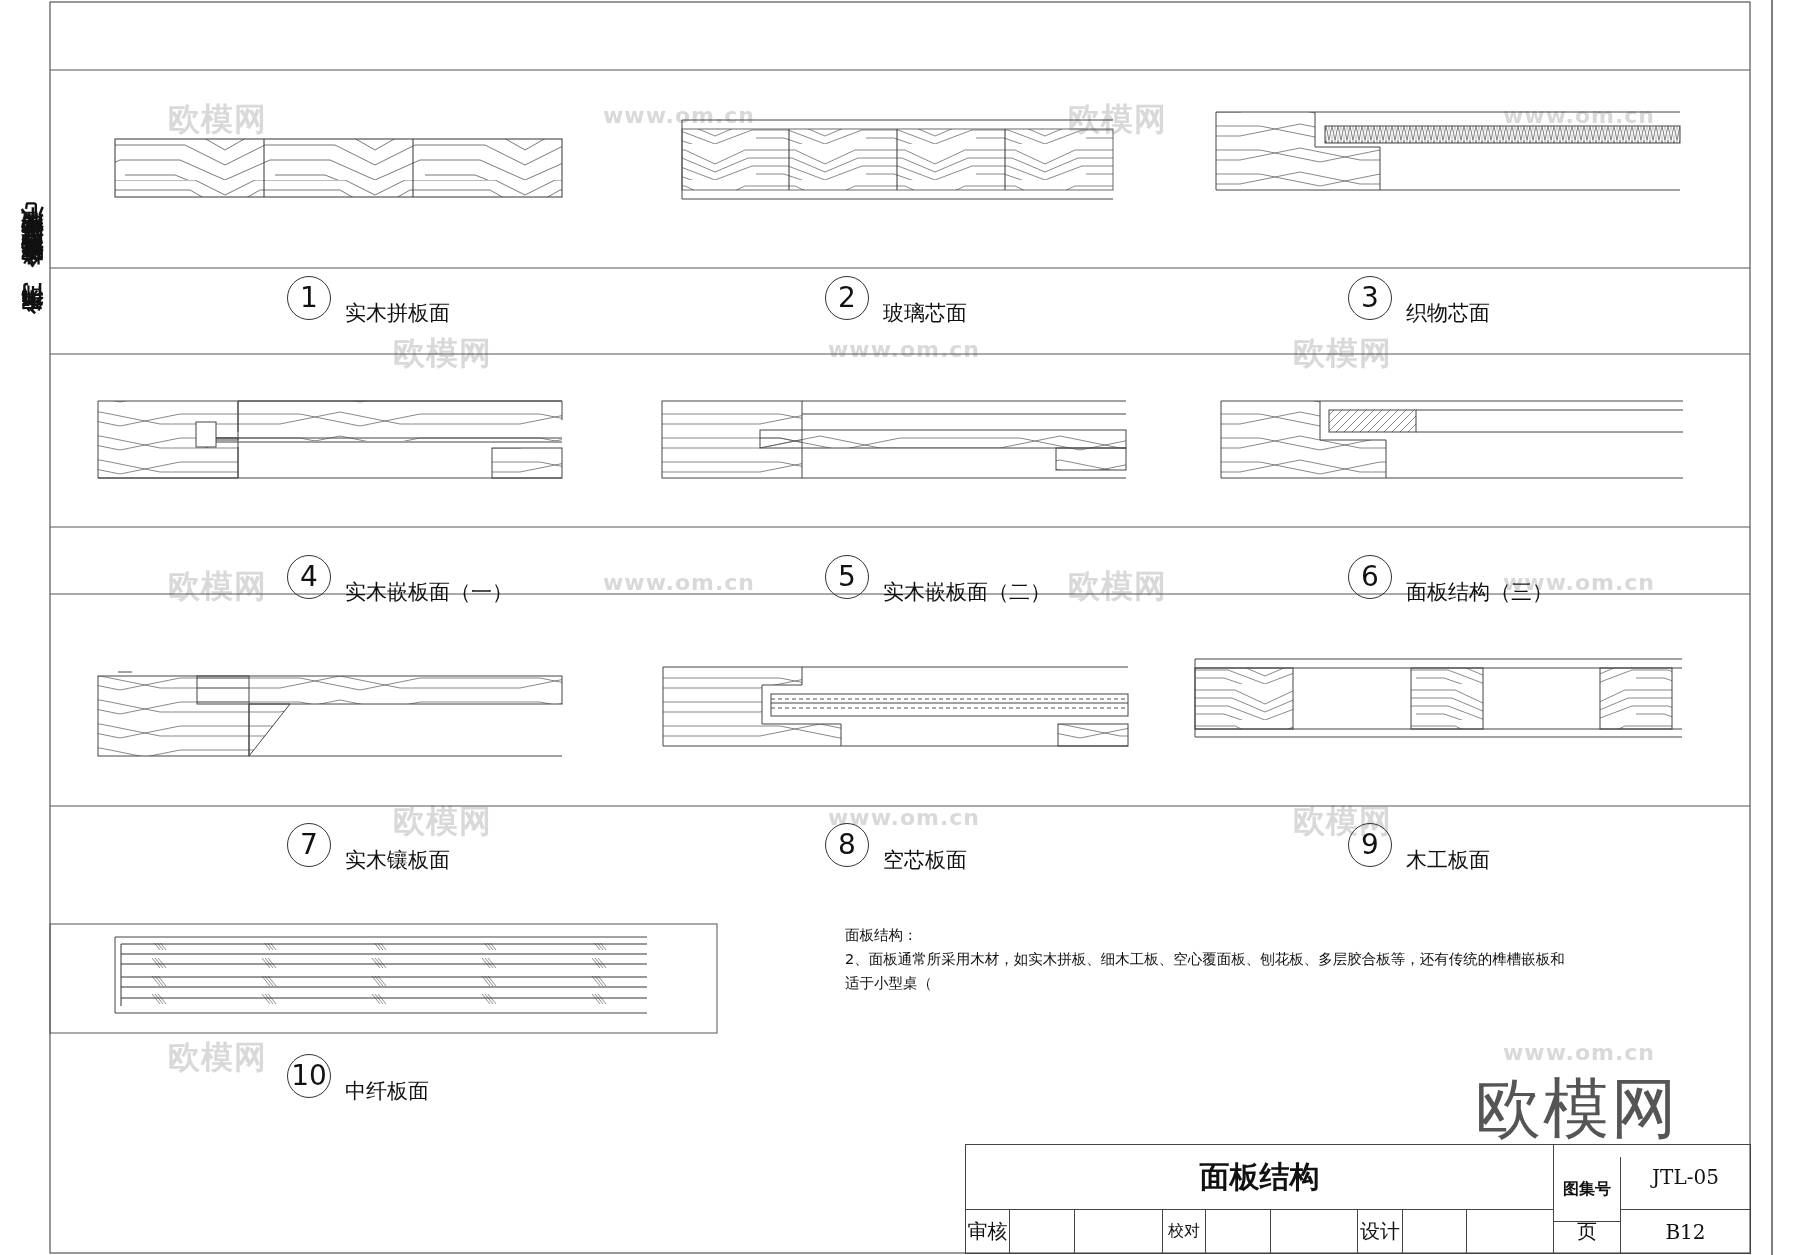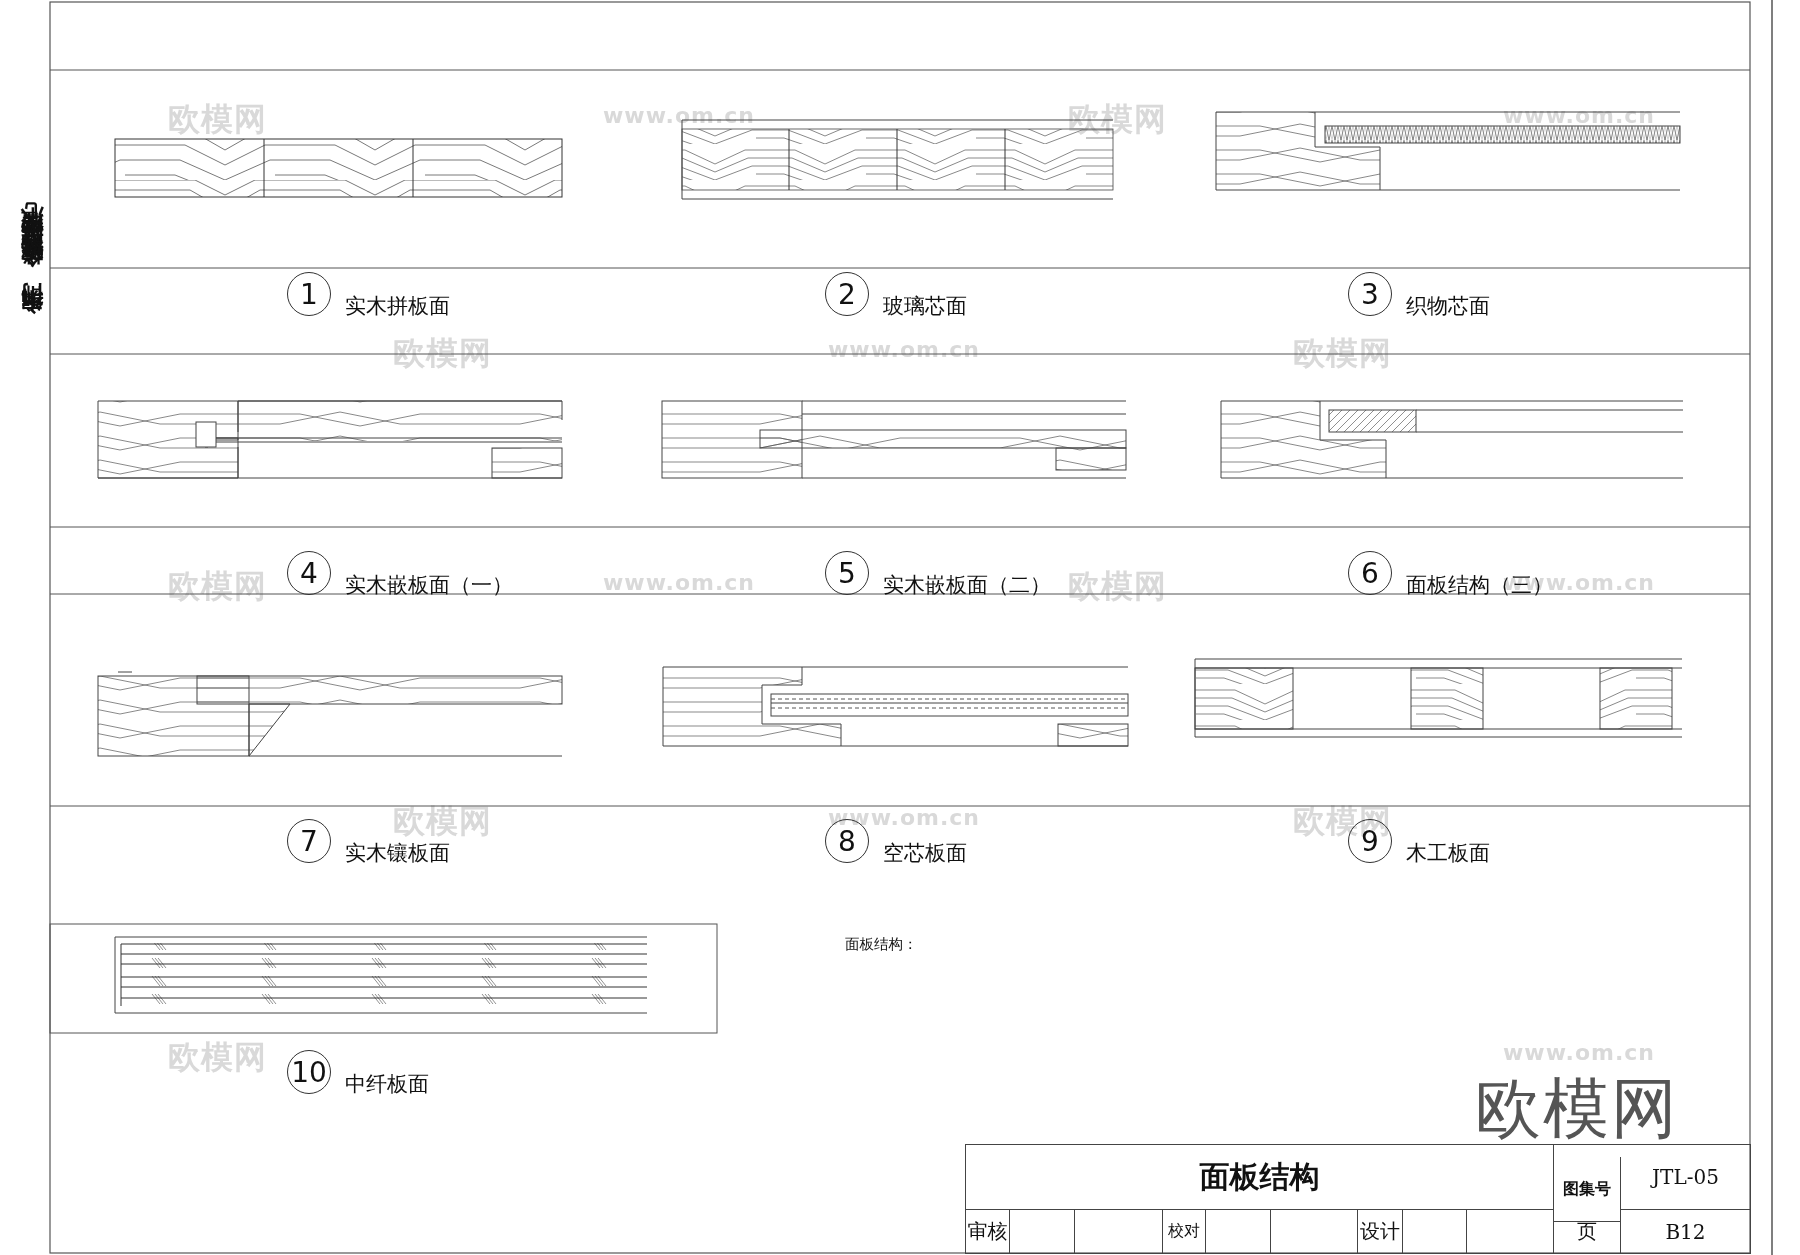--- a/index.html
+++ b/index.html
@@ -3,23 +3,23 @@
 <meta charset="utf-8">
 <style>
   html,body{margin:0;padding:0;background:#ffffff;}
   body{width:1800px;height:1255px;position:relative;overflow:hidden;font-family:"DejaVu Sans","Liberation Sans",sans-serif;color:#111;}
   .side-text{position:absolute;left:12px;top:0;width:40px;height:575px;display:flex;align-items:center;justify-content:center;}
   .side-text span{writing-mode:vertical-rl;transform:rotate(180deg);font-size:22px;font-weight:bold;letter-spacing:3px;white-space:nowrap;color:#111;}
   svg.main{position:absolute;left:0;top:0;}
   .lbl{position:absolute;display:flex;align-items:center;gap:14px;}
   .circ{width:42px;height:42px;border:1px solid #333;border-radius:50%;display:flex;align-items:center;justify-content:center;font-size:28px;font-family:"DejaVu Sans",sans-serif;}
   .circ.two{font-size:28px;}
-  .lbltext{font-size:21px;font-family:"DejaVu Serif",serif;margin-top:24px;}
+  .lbltext{font-size:21px;font-family:"DejaVu Serif",serif;margin-top:31px;}
   .notes{position:absolute;left:845px;top:923px;width:730px;font-size:14.5px;line-height:24px;font-family:"DejaVu Sans",sans-serif;}
-  .notes div{white-space:pre-wrap;margin-top:9px;}
+  .notes div{white-space:pre-wrap;}
   .tb{position:absolute;left:965px;top:1144px;width:785px;height:109px;border-top:1px solid #444;border-left:1px solid #444;}
   .tb .cell{position:absolute;display:flex;align-items:center;justify-content:center;border-right:1px solid #444;border-bottom:1px solid #444;box-sizing:border-box;font-family:"DejaVu Serif",serif;}
   .wm{position:absolute;color:#d9d9d9;font-weight:bold;font-size:32px;letter-spacing:1px;font-family:"DejaVu Sans",sans-serif;}
   .wm.url{font-size:22px;}
   .bigwm{position:absolute;left:1475px;top:1064px;font-size:66px;color:#555;font-family:"DejaVu Sans",sans-serif;letter-spacing:2px;}
 </style>
 </head>
 <body>
 
 <div class="side-text">
@@ -214,20 +214,21 @@
   <div class="circ">9</div>
   <div class="lbltext">木工板面</div>
 </div>
 <div class="lbl" style="left:287px;top:1046px;">
   <div class="circ two">10</div>
   <div class="lbltext">中纤板面</div>
 </div>
 
 <div class="notes">
   <div>面板结构：</div>
+  <div>2、面板通常所采用木材，如实木拼板、细木工板、空心覆面板、刨花板、多层胶合板等，还有传统的榫槽嵌板和适于小型桌（</div>
 </div>
 
 <div class="bigwm">欧模网</div>
 
 <div class="tb">
   <div class="cell" style="left:0;top:0;width:588px;height:65px;font-size:30px;font-weight:bold;font-family:'DejaVu Sans',sans-serif;">面板结构</div>
   <div class="cell" style="left:588px;top:12px;width:67px;height:65px;font-size:16px;font-weight:bold;">图集号</div>
   <div class="cell" style="left:655px;top:0;width:130px;height:65px;font-size:20px;">JTL-05</div>
 
   <div class="cell" style="left:0;top:65px;width:44px;height:44px;font-size:20px;">审核</div>

